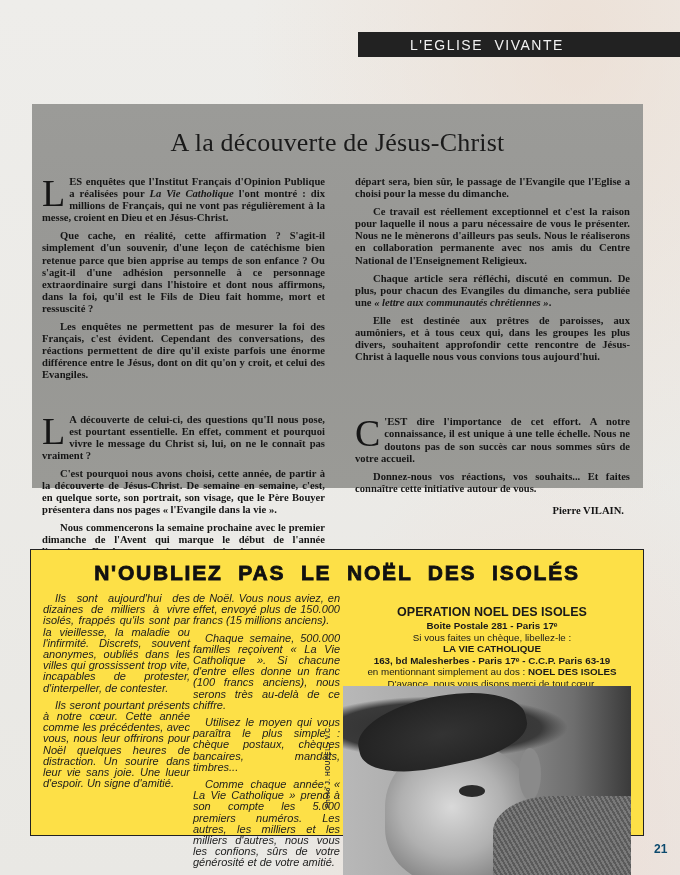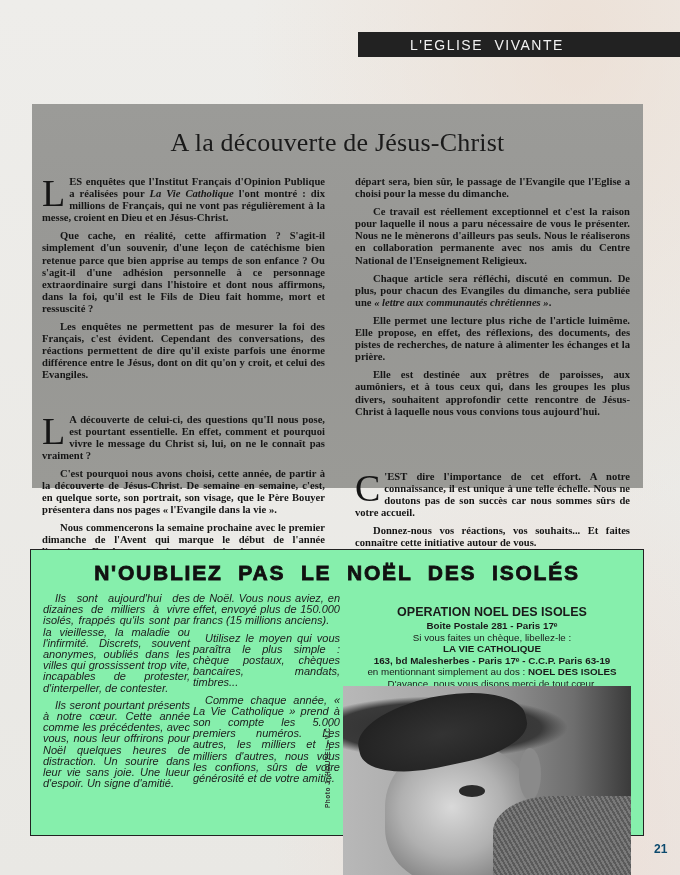--- a/index.html
+++ b/index.html
@@ -49,21 +49,21 @@
   }
   .gap { height:26px; }
   .gap2 { height:47px; }
   .signature {
     text-align:right; margin-top:10px; padding-right:6px;
   }
   .col em { font-style:italic; }
   
   .noel-box {
     position:absolute; left:30px; top:549px; width:614px; height:287px;
-    border:1.5px solid #222; box-sizing:border-box; background:#86efac;
+    border:1.5px solid #222; box-sizing:border-box; background:#fde047;
   }
   .noel-title {
     position:absolute; left:0; right:0; top:11px; text-align:center;
     font-family:"Liberation Sans", sans-serif; font-weight:900;
     font-size:21px; letter-spacing:1.8px; word-spacing:8px; color:#111;
     -webkit-text-stroke:0.8px #111;
   }
   .ncol {
     position:absolute; font-family:"Liberation Sans", sans-serif;
     font-style:italic; font-size:11px; line-height:11.2px;
@@ -146,41 +146,41 @@
       <span class="dropcap">L</span><span>A découverte de celui-ci, des questions qu'Il nous pose, est pourtant essentielle. En effet, comment et pourquoi vivre le message du Christ si, lui, on ne le connaît pas vraiment ?</span>
     </p>
     <p>C'est pourquoi nous avons choisi, cette année, de partir à la découverte de Jésus-Christ. De semaine en semaine, c'est, en quelque sorte, son portrait, son visage, que le Père Bouyer présentera dans nos pages « l'Evangile dans la vie ».</p>
     <p>Nous commencerons la semaine prochaine avec le premier dimanche de l'Avent qui marque le début de l'année liturgique. Et, chaque semaine, notre point de</p>
   </div>
 
   <div class="col col-right">
     <p class="noind">départ sera, bien sûr, le passage de l'Evangile que l'Eglise a choisi pour la messe du dimanche.</p>
     <p>Ce travail est réellement exceptionnel et c'est la raison pour laquelle il nous a paru nécessaire de vous le présenter. Nous ne le mènerons d'ailleurs pas seuls. Nous le réaliserons en collaboration permanente avec nos amis du Centre National de l'Enseignement Religieux.</p>
     <p><span>Chaque article sera réfléchi, discuté en commun. De plus, pour chacun des Evangiles du dimanche, sera publiée une </span><em>« lettre aux communautés chrétiennes »</em><span>.</span></p>
-    <p>Elle permet une lecture plus riche de l'article luimême. Elle propose, en effet, des réflexions, des documents, des pistes de recherches, de nature à alimenter les échanges et la prière.</p>
     <p>Elle est destinée aux prêtres de paroisses, aux aumôniers, et à tous ceux qui, dans les groupes les plus divers, souhaitent approfondir cette rencontre de Jésus-Christ à laquelle nous vous convions tous aujourd'hui.</p>
     <div class="gap2"></div>
     <p class="noind">
       <span class="dropcap">C</span><span>'EST dire l'importance de cet effort. A notre connaissance, il est unique à une telle échelle. Nous ne doutons pas de son succès car nous sommes sûrs de votre accueil.</span>
     </p>
     <p>Donnez-nous vos réactions, vos souhaits... Et faites connaître cette initiative autour de vous.</p>
     <div class="signature">Pierre VILAIN.</div>
   </div>
 </div>
 
 <div class="noel-box">
   <div class="noel-title">N'OUBLIEZ PAS LE NOËL DES ISOLÉS</div>
 
   <div class="ncol ncol-1">
     <p>Ils sont aujourd'hui des dizaines de milliers à vivre isolés, frappés qu'ils sont par la vieillesse, la maladie ou l'infirmité. Discrets, souvent anonymes, oubliés dans les villes qui grossissent trop vite, incapables de protester, d'interpeller, de contester.</p>
     <p>Ils seront pourtant présents à notre cœur. Cette année comme les précédentes, avec vous, nous leur offrirons pour Noël quelques heures de distraction. Un sourire dans leur vie sans joie. Une lueur d'espoir. Un signe d'amitié.</p>
   </div>
 
   <div class="ncol ncol-2">
     <p style="text-indent:0">de Noël. Vous nous aviez, en effet, envoyé plus de 150.000 francs (15 millions anciens).</p>
+    <p>Chaque semaine, 500.000 familles reçoivent « La Vie Catholique ». Si chacune d'entre elles donne un franc (100 francs anciens), nous serons très au-delà de ce chiffre.</p>
     <p>Utilisez le moyen qui vous paraîtra le plus simple : chèque postaux, chèques bancaires, mandats, timbres...</p>
     <p>Comme chaque année, « La Vie Catholique » prend à son compte les 5.000 premiers numéros. Les autres, les milliers et les milliers d'autres, nous vous les confions, sûrs de votre générosité et de votre amitié.</p>
   </div>
 
   <div class="operation">
     <div class="op-title">OPERATION NOEL DES ISOLES</div>
     <div class="b">Boite Postale 281 - Paris 17ᵉ</div>
     <div>Si vous faites un chèque, libellez-le :</div>
     <div class="b">LA VIE CATHOLIQUE</div>
     <div class="b">163, bd Malesherbes - Paris 17ᵉ - C.C.P. Paris 63-19</div>

